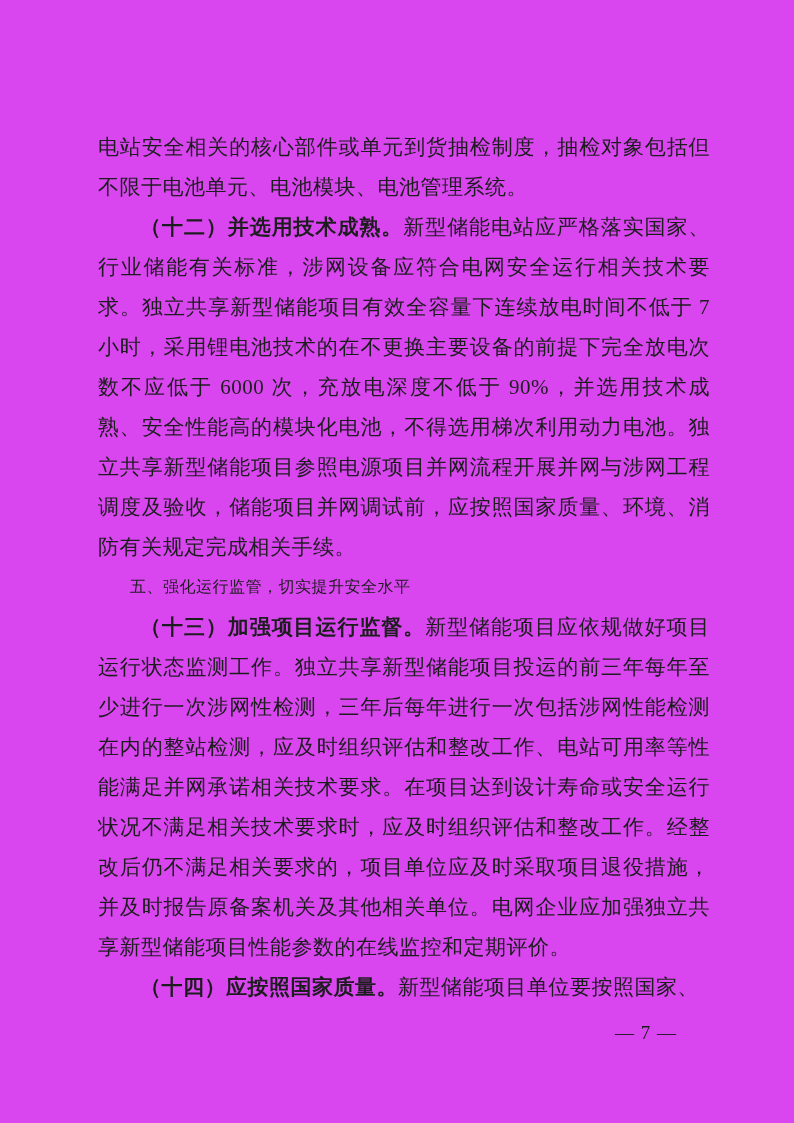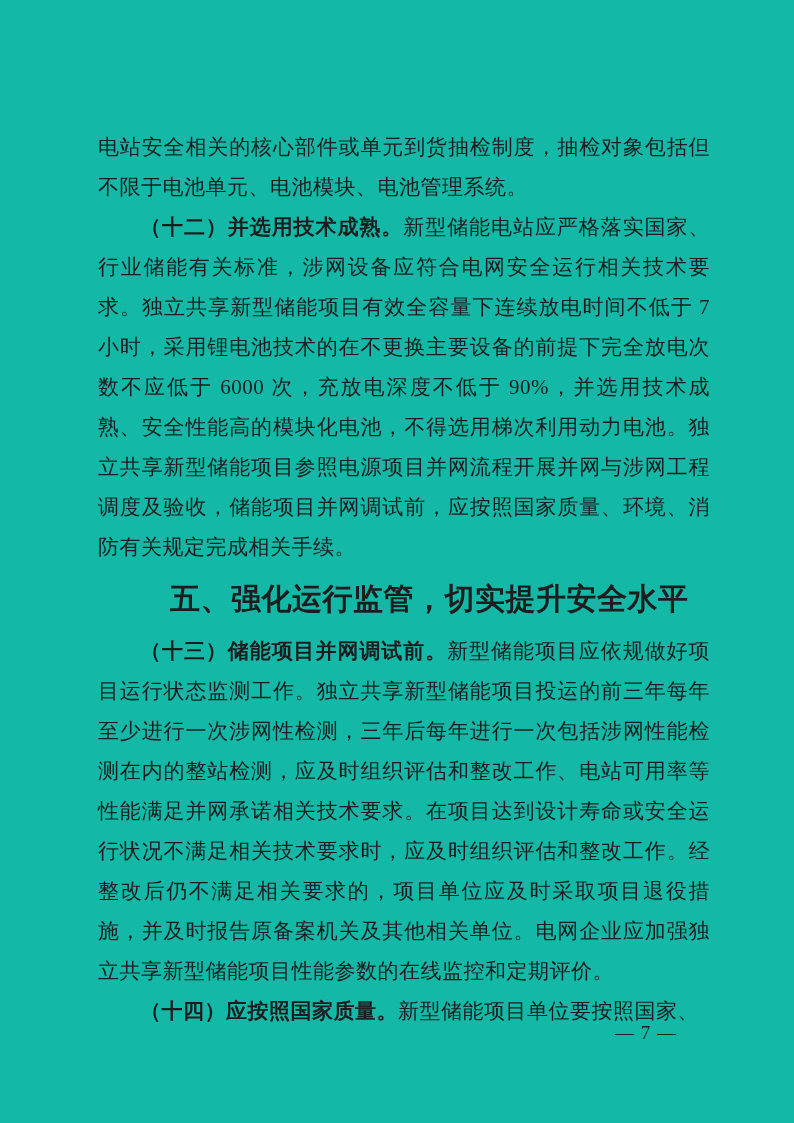--- a/index.html
+++ b/index.html
@@ -4,21 +4,21 @@
 <style>
   html, body {
     margin: 0;
     padding: 0;
     background: #ffffff;
   }
   .page {
     position: relative;
     width: 794px;
     height: 1123px;
-    background: #14b8a6;
+    background: #d946ef;
     overflow: hidden;
     font-family: "Liberation Serif", "DejaVu Serif", serif;
     color: #1d1d1f;
   }
   .content {
     position: absolute;
     left: 98px;
     top: 127px;
     width: 612px;
     font-size: 21px;
@@ -30,25 +30,25 @@
     margin: 0;
     padding: 0;
   }
   .para-indent {
     text-indent: 2em;
   }
   .clause-lead {
     font-weight: 700;
   }
   .section-heading {
-    margin: 12px;
+    margin: 0;
     text-indent: 2em;
     font-family: "Liberation Sans", "DejaVu Sans", sans-serif;
-    font-weight: 700;
-    font-size: 30px;
+    font-weight: 400;
+    font-size: 16px;
     line-height: 40px;
     text-align: left;
     letter-spacing: 0.5px;
   }
   .page-number {
     position: absolute;
     top: 1018px;
     right: 117px;
     font-size: 19px;
     line-height: 30px;
@@ -63,21 +63,21 @@
 <div class="page">
 
   <div class="content">
 
     <p>电站安全相关的核心部件或单元到货抽检制度，抽检对象包括但不限于电池单元、电池模块、电池管理系统。</p>
 
     <p class="para-indent"><strong class="clause-lead">（十二）并选用技术成熟。</strong><span>新型储能电站应严格落实国家、行业储能有关标准，涉网设备应符合电网安全运行相关技术要求。独立共享新型储能项目有效全容量下连续放电时间不低于 7 小时，采用锂电池技术的在不更换主要设备的前提下完全放电次数不应低于 6000 次，充放电深度不低于 90%，并选用技术成熟、安全性能高的模块化电池，不得选用梯次利用动力电池。独立共享新型储能项目参照电源项目并网流程开展并网与涉网工程调度及验收，储能项目并网调试前，应按照国家质量、环境、消防有关规定完成相关手续。</span></p>
 
     <h2 class="section-heading">五、强化运行监管，切实提升安全水平</h2>
 
-    <p class="para-indent"><strong class="clause-lead">（十三）储能项目并网调试前。</strong><span>新型储能项目应依规做好项目运行状态监测工作。独立共享新型储能项目投运的前三年每年至少进行一次涉网性检测，三年后每年进行一次包括涉网性能检测在内的整站检测，应及时组织评估和整改工作、电站可用率等性能满足并网承诺相关技术要求。在项目达到设计寿命或安全运行状况不满足相关技术要求时，应及时组织评估和整改工作。经整改后仍不满足相关要求的，项目单位应及时采取项目退役措施，并及时报告原备案机关及其他相关单位。电网企业应加强独立共享新型储能项目性能参数的在线监控和定期评价。</span></p>
+    <p class="para-indent"><strong class="clause-lead">（十三）加强项目运行监督。</strong><span>新型储能项目应依规做好项目运行状态监测工作。独立共享新型储能项目投运的前三年每年至少进行一次涉网性检测，三年后每年进行一次包括涉网性能检测在内的整站检测，应及时组织评估和整改工作、电站可用率等性能满足并网承诺相关技术要求。在项目达到设计寿命或安全运行状况不满足相关技术要求时，应及时组织评估和整改工作。经整改后仍不满足相关要求的，项目单位应及时采取项目退役措施，并及时报告原备案机关及其他相关单位。电网企业应加强独立共享新型储能项目性能参数的在线监控和定期评价。</span></p>
 
     <p class="para-indent"><strong class="clause-lead">（十四）应按照国家质量。</strong><span>新型储能项目单位要按照国家、</span></p>
 
   </div>
 
   <div class="page-number">— 7 —</div>
 
 </div>
 
 </body></html>

